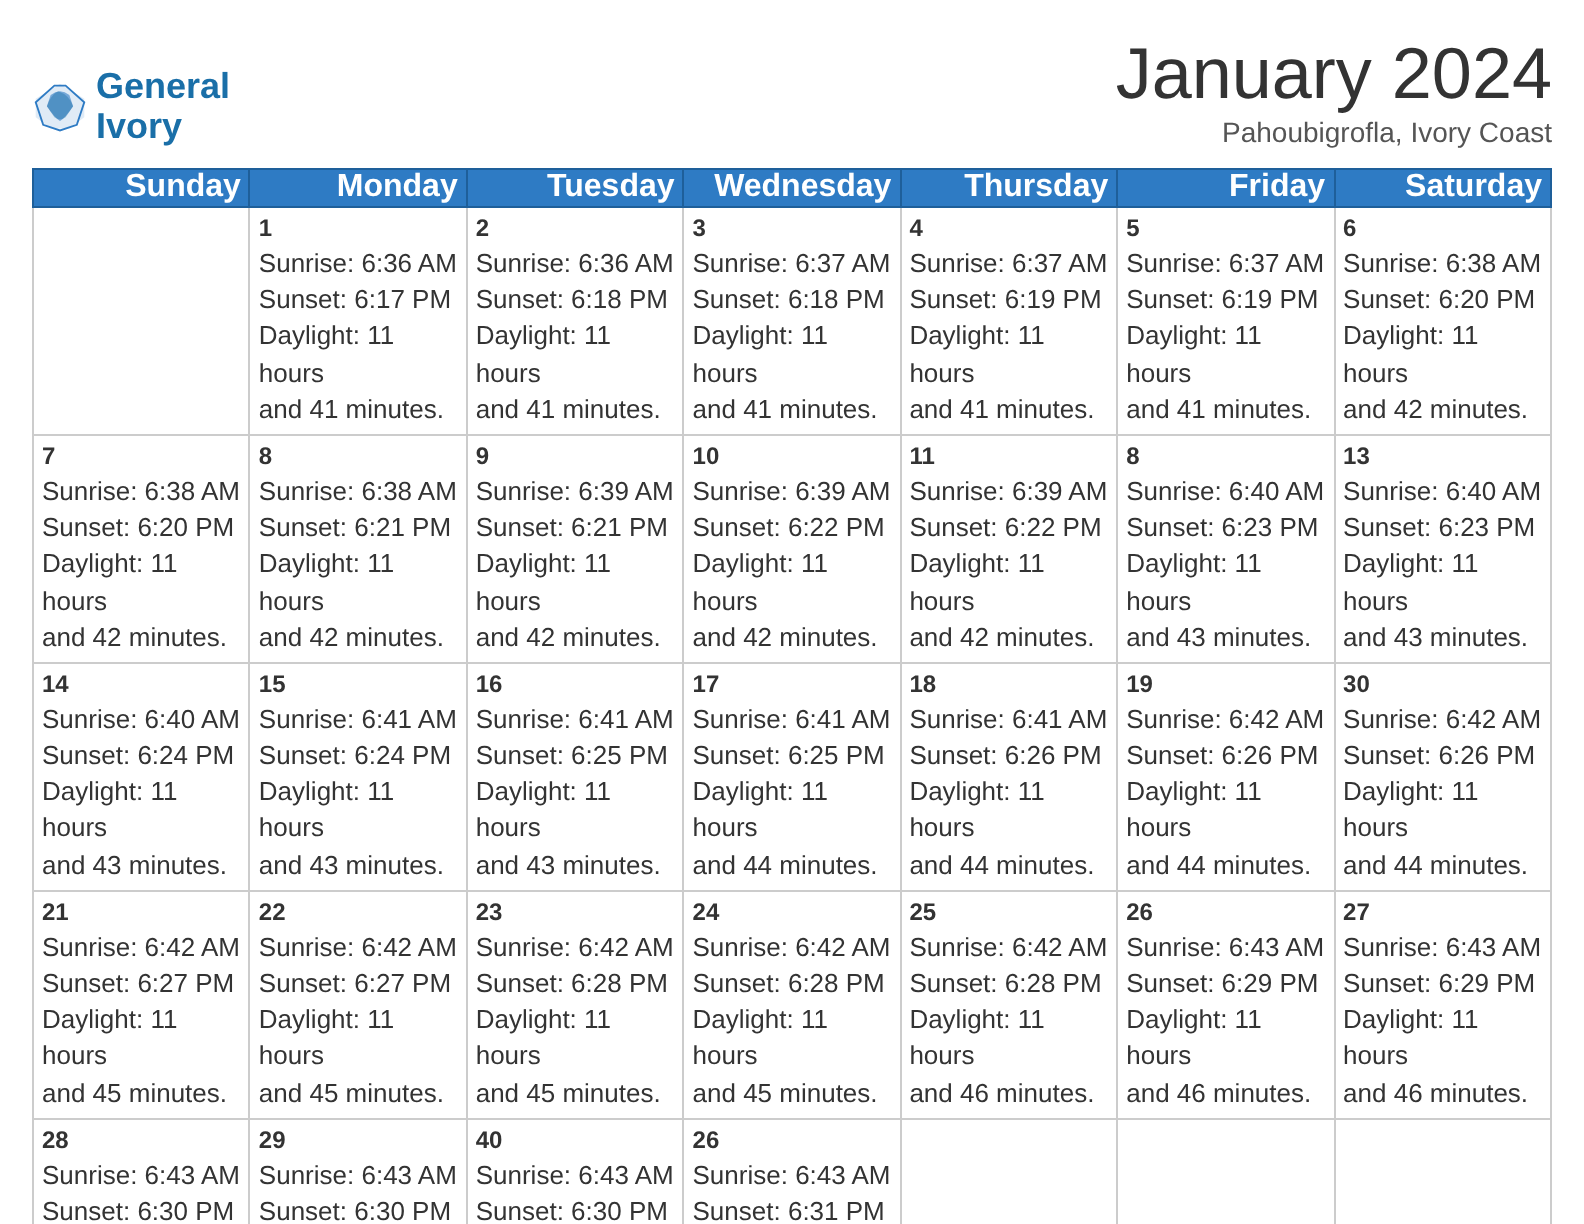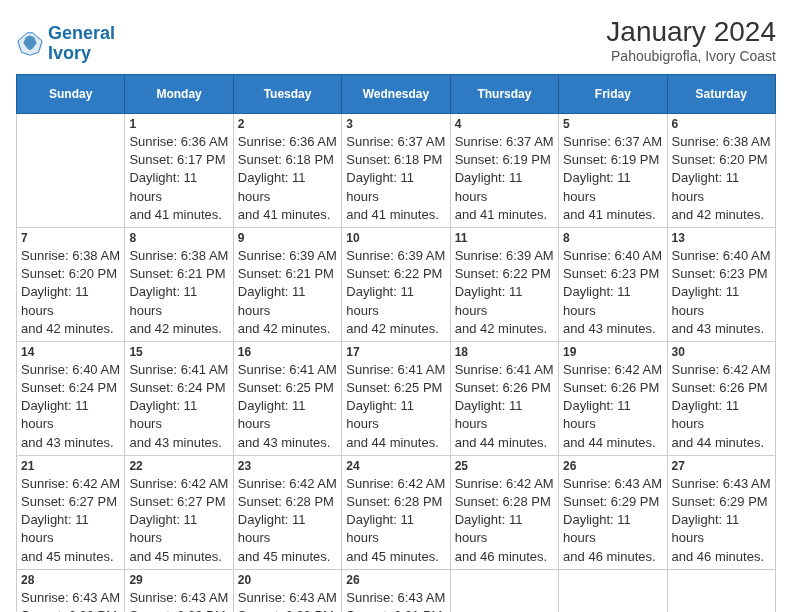--- a/index.html
+++ b/index.html
@@ -38,42 +38,42 @@
       color: #1a6fa8;
     }
     .logo-icon {
       width: 28px;
       height: 28px;
     }
     .title-block {
       text-align: right;
     }
     .main-title {
-      font-size: 28px;
+      font-size: 36px;
       font-weight: normal;
       color: #333;
     }
     .subtitle {
       font-size: 14px;
       color: #555;
     }
     .calendar {
       flex: 1;
       border: 1px solid #ccc;
       border-collapse: collapse;
       width: 100%;
       table-layout: fixed;
     }
     .calendar th {
       background-color: #2e7bc4;
       color: white;
-      font-size: 12px;
+      font-size: 16px;
       font-weight: bold;
-      padding: 12px 4px;
-      text-align: center;
+      padding: 0 4px;
+      text-align: right;
       border: 1px solid #1e5f9a;
     }
     .calendar td {
       border: 1px solid #ccc;
       vertical-align: top;
       padding: 3px 4px;
       font-size: 9.5px;
       color: #333;
       height: 80px;
     }
@@ -338,21 +338,21 @@
 and 46 minutes.</div>
           </td>
           <td>
             <span class="day-num">29</span>
             <div class="cell-text" style="white-space: pre-line;">Sunrise: 6:43 AM
 Sunset: 6:30 PM
 Daylight: 11 hours
 and 47 minutes.</div>
           </td>
           <td>
-            <span class="day-num">20</span>
+            <span class="day-num">40</span>
             <div class="cell-text" style="white-space: pre-line;">Sunrise: 6:43 AM
 Sunset: 6:30 PM
 Daylight: 11 hours
 and 47 minutes.</div>
           </td>
           <td>
             <span class="day-num">26</span>
             <div class="cell-text" style="white-space: pre-line;">Sunrise: 6:43 AM
 Sunset: 6:31 PM
 Daylight: 11 hours

